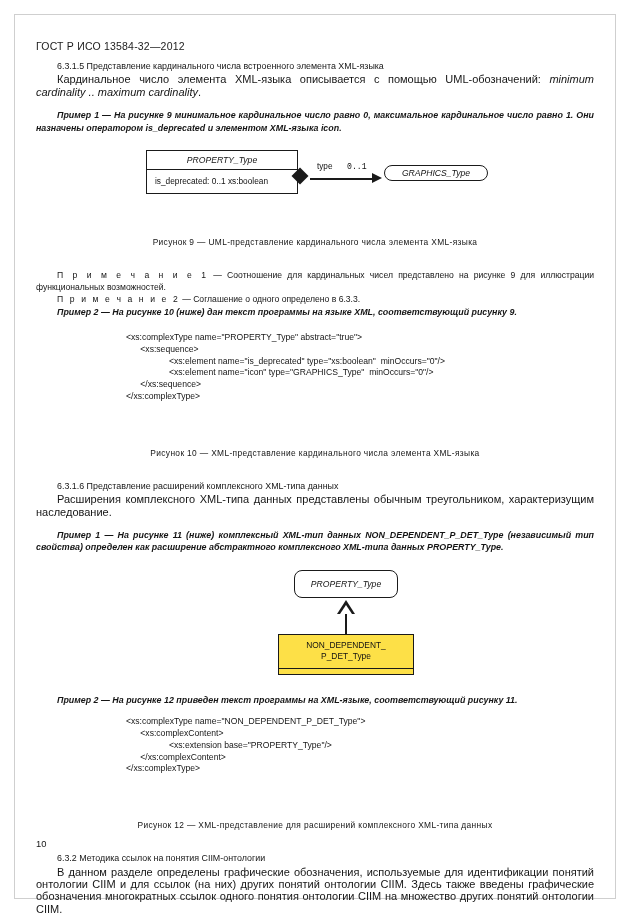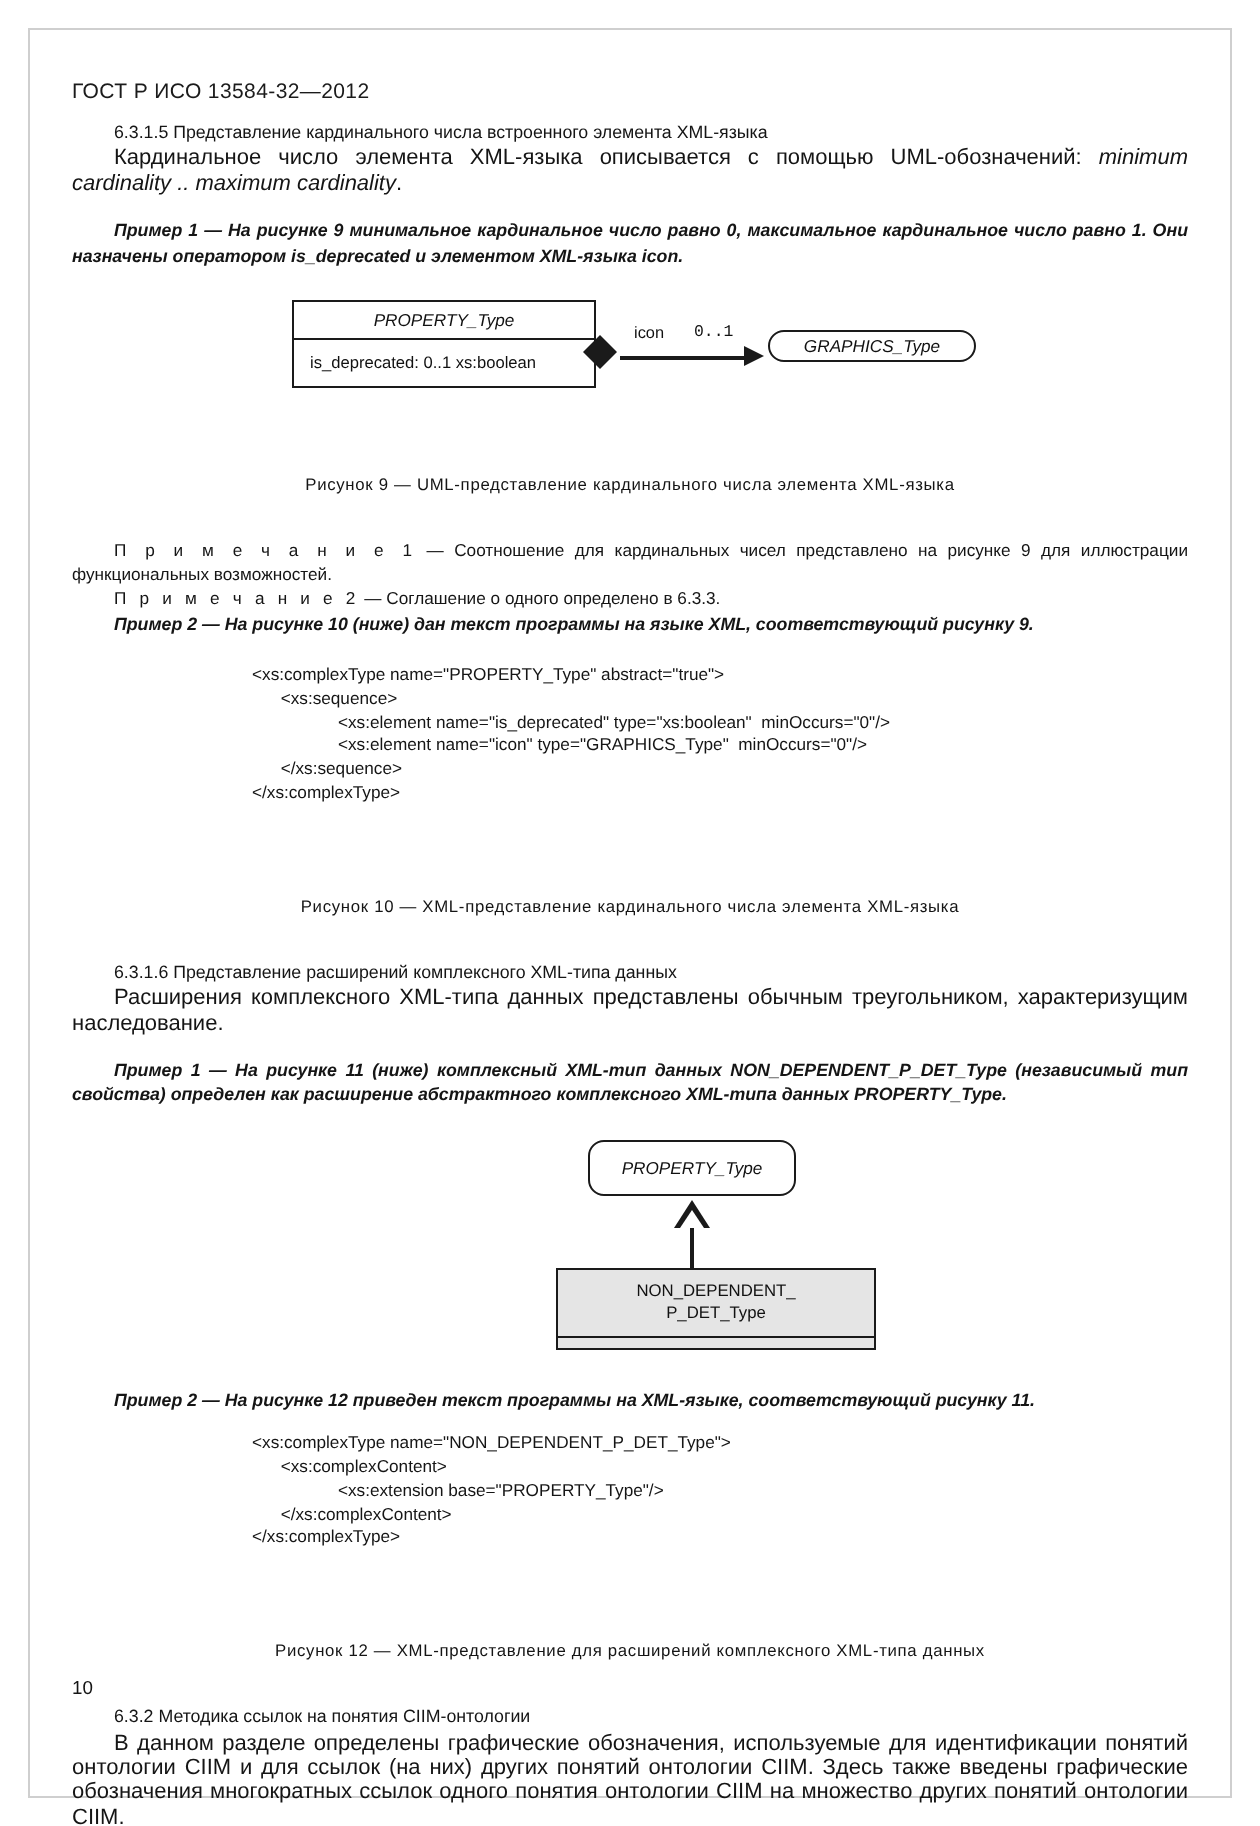--- a/index.html
+++ b/index.html
@@ -229,23 +229,23 @@
     left: 308.5px;
     top: 44px;
     width: 2.4px;
     height: 20px;
     background: #1a1a1a;
   }
   .fig11-child {
     position: absolute;
     left: 242px;
     top: 64px;
-    width: 160px;
+    width: 136px;
     border: 1.8px solid #1a1a1a;
-    background: #e5e5e5;
+    background: #fde047;
     box-sizing: border-box;
   }
   .fig11-child .name-comp {
     text-align: center;
     font-size: 8.4px;
     line-height: 11.6px;
     padding: 5px 4px 5px 4px;
     border-bottom: 1.8px solid #1a1a1a;
     color: #111;
   }
@@ -281,21 +281,21 @@
     <p class="example">Пример 1 — На рисунке 9 минимальное кардинальное число равно 0, максимальное кардинальное число равно 1. Они назначены оператором is_deprecated и элементом XML-языка icon.</p>
 
     <div class="fig9">
       <div class="uml-class fig9-left">
         <div class="name-comp">PROPERTY_Type</div>
         <div class="attr-comp">is_deprecated: 0..1 xs:boolean</div>
       </div>
       <div class="assoc-diamond"></div>
       <div class="assoc-line"></div>
       <div class="assoc-arrow"></div>
-      <div class="assoc-label-role">icon</div>
+      <div class="assoc-label-role">type</div>
       <div class="assoc-label-card">0..1</div>
       <div class="fig9-right">GRAPHICS_Type</div>
     </div>
 
     <p class="caption">Рисунок 9 — UML-представление кардинального числа элемента XML-языка</p>
 
     <div class="spacer-22"></div>
 
     <p class="note"><span class="sp">П р и м е ч а н и е  1</span><span> — Соотношение для кардинальных чисел представлено на рисунке 9 для иллюстрации функциональных возможностей.</span></p>
 

